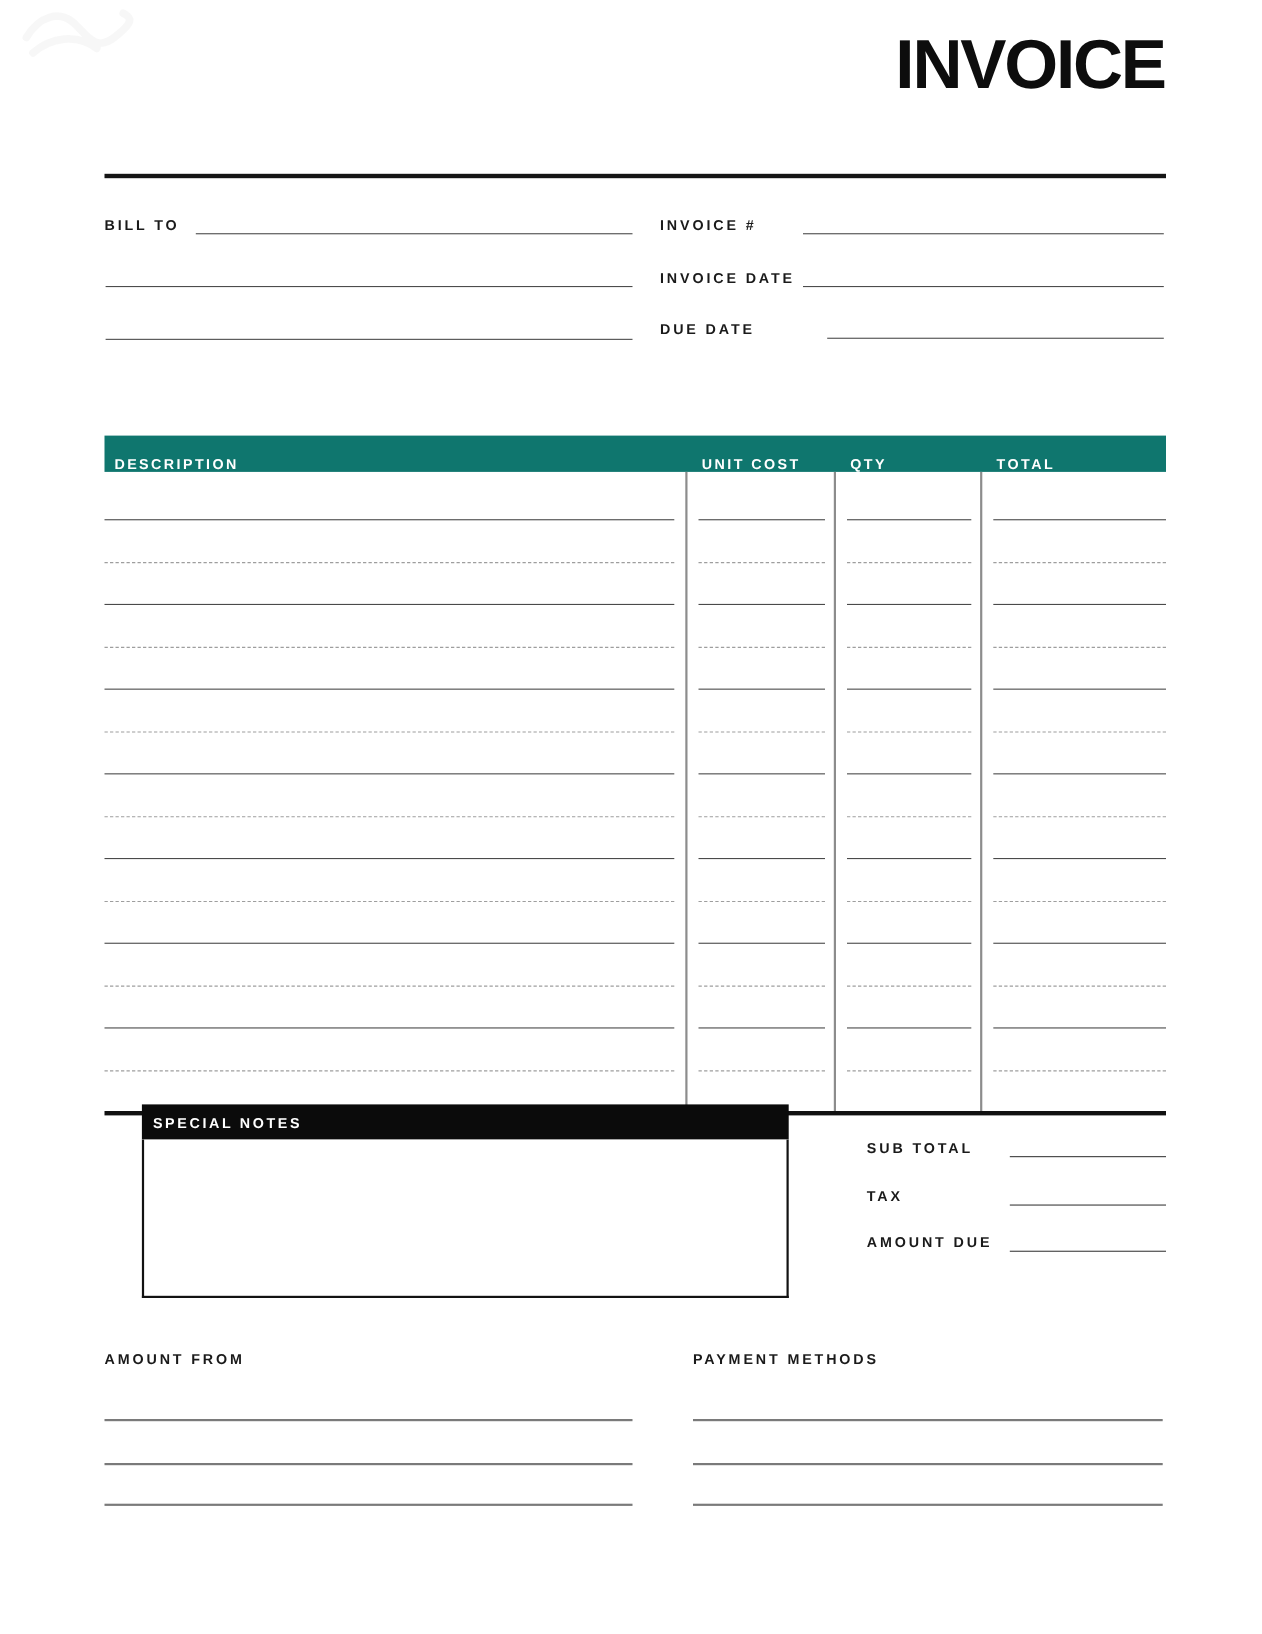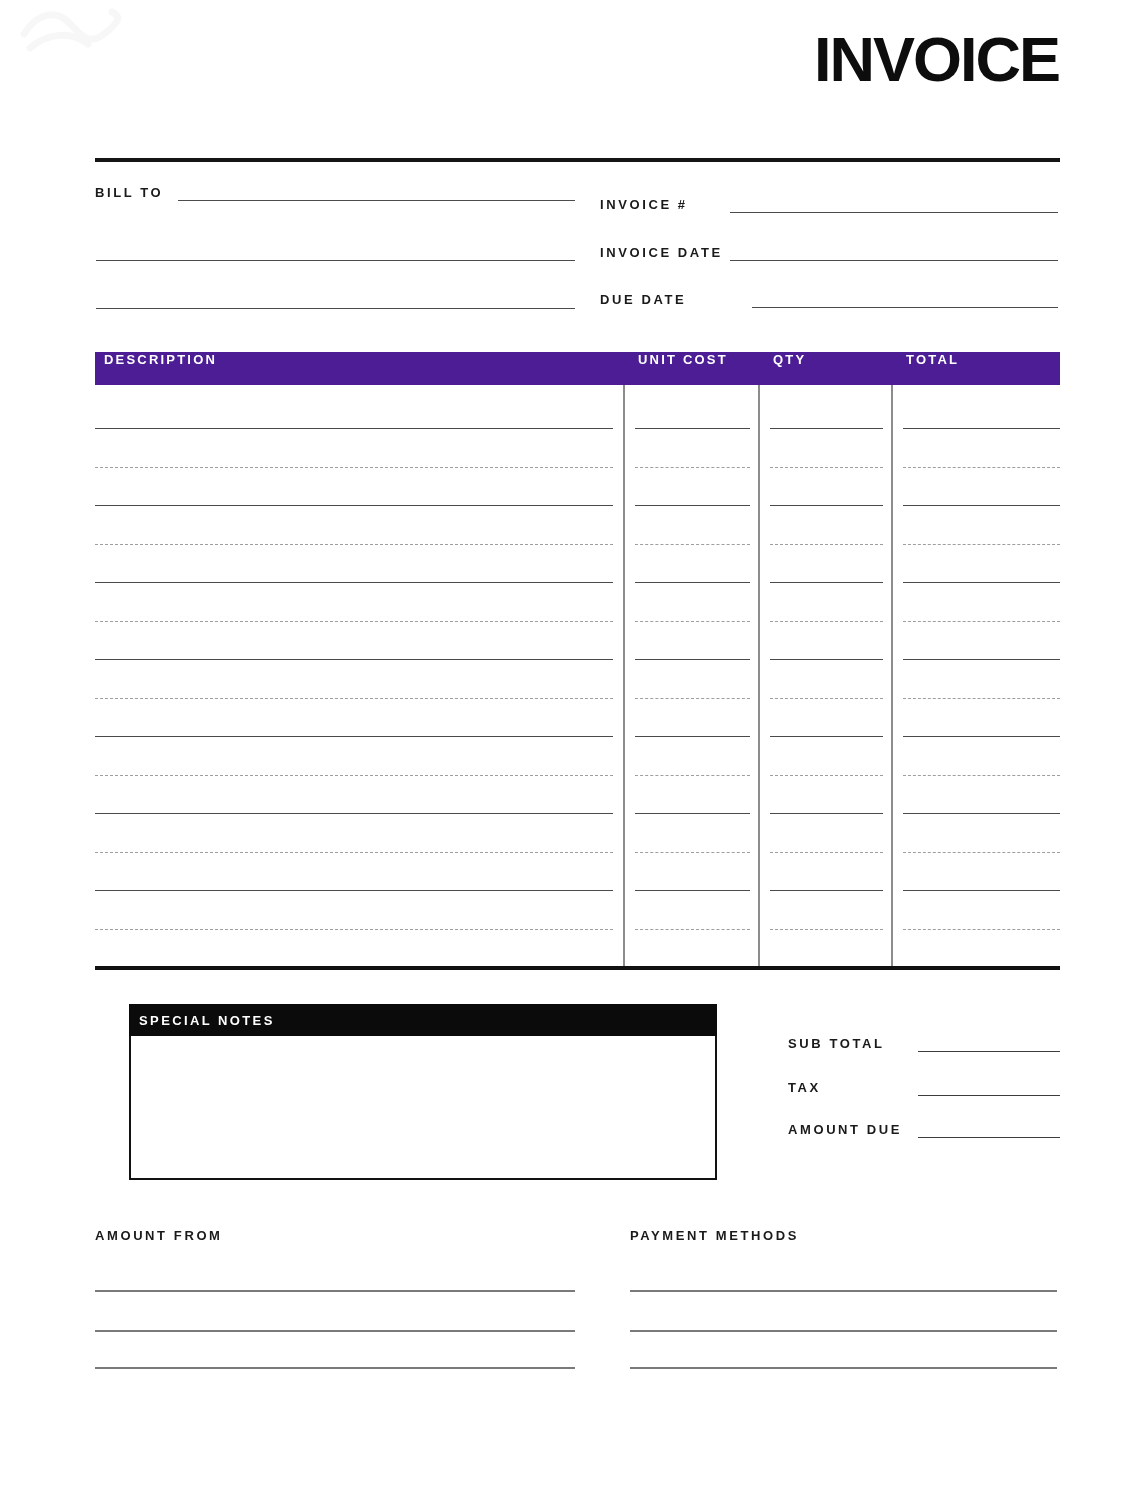--- a/index.html
+++ b/index.html
@@ -21,21 +21,21 @@
   .lbl{font-size:13px;font-weight:bold;letter-spacing:2.6px;color:#1a1a1a;white-space:nowrap;}
 
   
   .frow{position:absolute;display:flex;align-items:flex-end;}
   .frow .lbl{padding-bottom:1px;}
   .flex-line{flex:1;border-bottom:1px solid #4c4c4c;height:100%;}
   .hline{position:absolute;border-bottom:1px solid #4c4c4c;height:0;}
 
   
   .table{position:absolute;left:95px;top:352px;width:965px;}
-  .thead{display:flex;height:33px;background:#4c1d95;color:#ffffff;align-items:flex-start;}
+  .thead{display:flex;height:33px;background:#0f766e;color:#ffffff;align-items:flex-end;margin-top:44px;}
   .th{font-size:13px;font-weight:bold;letter-spacing:2.2px;white-space:nowrap;}
   .td1{width:530px;}.td2{width:135px;}.td3{width:133px;}.td4{flex:1;}
   .thead .td1{padding-left:9px;box-sizing:border-box;}
   .thead .td2,.thead .td3,.thead .td4{padding-left:13px;box-sizing:border-box;}
   .tbody{
     position:relative;height:585px;box-sizing:border-box;
     border-bottom:4px solid #111111;padding-top:5.5px;
   }
   .trow{display:flex;height:38.5px;}
   .td{display:flex;align-items:flex-end;}
@@ -74,21 +74,21 @@
 
 <div class="page">
 
   <svg class="smudge" width="110" height="55" viewBox="0 0 110 55">
     <path d="M8 30 C 20 10, 38 6, 50 16 S 70 44, 88 30 S 104 12, 96 8 M14 44 C 30 30, 54 26, 72 40" fill="none" stroke="#f2f2f2" stroke-width="7" stroke-linecap="round"></path>
   </svg>
 
   <div class="title">INVOICE</div>
   <div class="top-rule"></div>
 
-  <div class="frow" style="left:95px;top:180px;width:480px;height:21px;justify-content:space-between;">
+  <div class="frow" style="left:95px;top:192px;width:480px;height:21px;justify-content:space-between;">
     <span class="lbl" style="width:83px;">BILL TO</span>
     <span class="flex-line"></span>
   </div>
   <div class="hline" style="left:96px;top:260px;width:479px;"></div>
   <div class="hline" style="left:96px;top:308px;width:479px;"></div>
 
   <div class="frow" style="left:600px;top:192px;width:458px;height:21px;">
     <span class="lbl" style="width:130px;">INVOICE #</span>
     <span class="flex-line"></span>
   </div>

